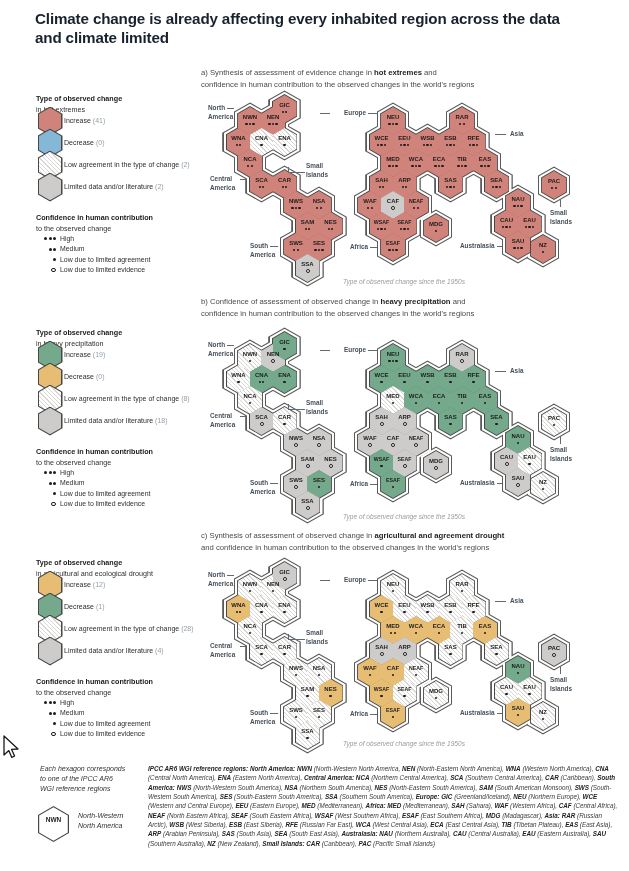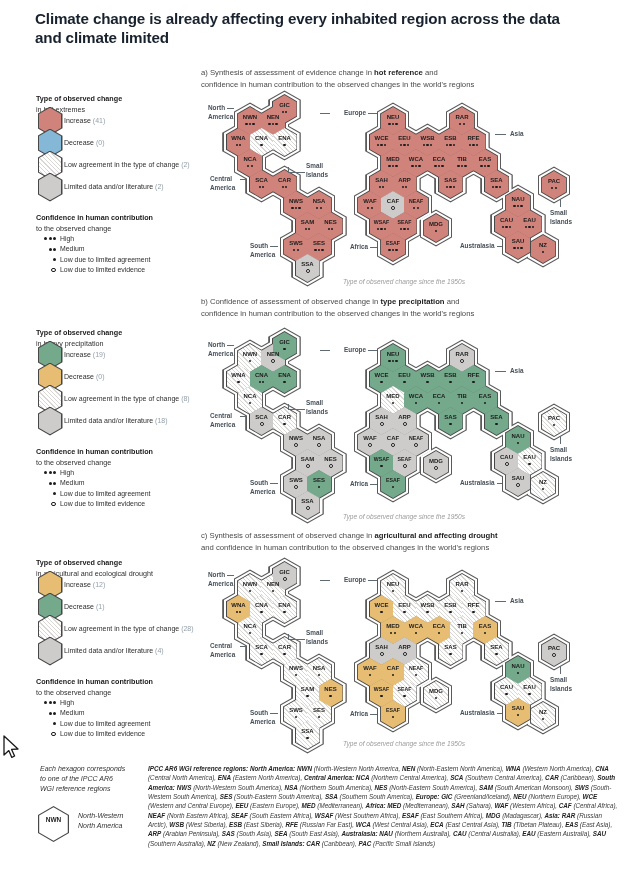--- a/index.html
+++ b/index.html
@@ -37,31 +37,31 @@
 <body>
 
 <div class="page">
 
   <div class="figure-title">
     <div>Climate change is already affecting every inhabited region across the data</div>
     <div>and climate limited</div>
   </div>
 
   <div class="panel-title" style="left:201px;top:67px">
-    <div><span>a) Synthesis of assessment of evidence change in </span><b>hot reference</b><span> and</span></div>
+    <div><span>a) Synthesis of assessment of evidence change in </span><b>hot extremes</b><span> and</span></div>
     <div>confidence in human contribution to the observed changes in the world's regions</div>
   </div>
 
   <div class="panel-title" style="left:201px;top:296px">
-    <div><span>b) Confidence of assessment of observed change in </span><b>type precipitation</b><span> and</span></div>
+    <div><span>b) Confidence of assessment of observed change in </span><b>heavy precipitation</b><span> and</span></div>
     <div>confidence in human contribution to the observed changes in the world's regions</div>
   </div>
 
   <div class="panel-title" style="left:201px;top:530px">
-    <div><span>c) Synthesis of assessment of observed change in </span><b>agricultural and affecting drought</b><span></span></div>
+    <div><span>c) Synthesis of assessment of observed change in </span><b>agricultural and agreement drought</b><span></span></div>
     <div>and confidence in human contribution to the observed changes in the world's regions</div>
   </div>
 
   <div id="figure-root">
       <div style="position: absolute; left: 0px; top: 0px;">
         <div class="hex" style="left: 233.7px; top: 102.4px; width: 32.6px; height: 37.2px; background: rgb(90, 90, 90);"></div>
         <div class="hex" style="left: 256.7px; top: 102.4px; width: 32.6px; height: 37.2px; background: rgb(90, 90, 90);"></div>
         <div class="hex" style="left: 268.2px; top: 90.4px; width: 32.6px; height: 37.2px; background: rgb(90, 90, 90);"></div>
         <div class="hex" style="left: 222.2px; top: 123.4px; width: 32.6px; height: 37.2px; background: rgb(90, 90, 90);"></div>
         <div class="hex" style="left: 245.2px; top: 123.4px; width: 32.6px; height: 37.2px; background: rgb(90, 90, 90);"></div>

